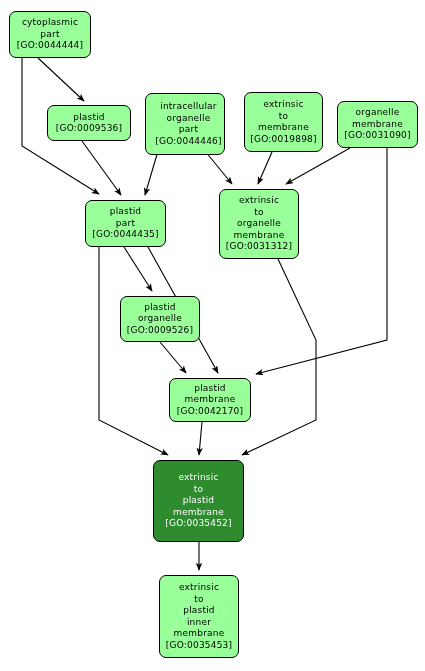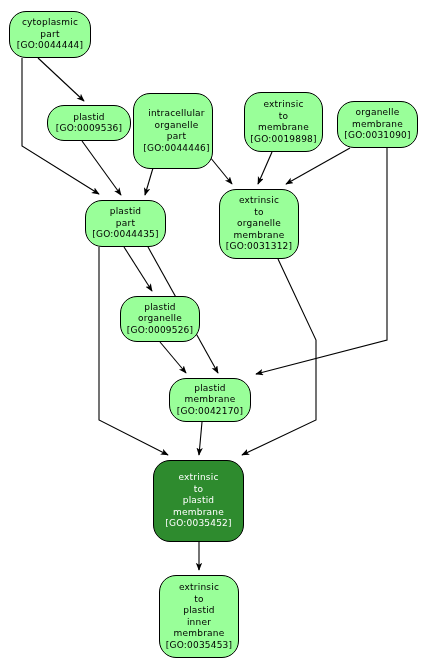--- a/index.html
+++ b/index.html
@@ -22,21 +22,21 @@
     left: 0;
     top: 0;
     width: 425px;
     height: 671px;
     pointer-events: none;
   }
   .go-node {
     position: absolute;
     box-sizing: border-box;
     border: 1px solid #000000;
-    border-radius: 17px;
+    border-radius: 7px;
     background: #99ff99;
     color: #000000;
     display: flex;
     flex-direction: column;
     align-items: center;
     justify-content: center;
     text-align: center;
     font-size: 9px;
     line-height: 11.5px;
     letter-spacing: 0.2px;
@@ -90,21 +90,21 @@
   <div id="nodes-group">
       <div class="go-node" style="left: 9px; top: 11px; width: 82px; height: 47px;">
         <span class="nd-line">cytoplasmic</span>
         <span class="nd-line">part</span>
         <span class="nd-id">[GO:0044444]</span>
       </div>
       <div class="go-node" style="left: 47px; top: 105px; width: 84px; height: 36px;">
         <span class="nd-line">plastid</span>
         <span class="nd-id">[GO:0009536]</span>
       </div>
-      <div class="go-node" style="left: 133px; top: 93px; width: 80px; height: 76px; padding-left: 8px;">
+      <div class="go-node" style="left: 145px; top: 93px; width: 80px; height: 62px; padding-left: 8px;">
         <span class="nd-line">intracellular</span>
         <span class="nd-line">organelle</span>
         <span class="nd-line">part</span>
         <span class="nd-id">[GO:0044446]</span>
       </div>
       <div class="go-node" style="left: 244px; top: 92px; width: 79px; height: 60px;">
         <span class="nd-line">extrinsic</span>
         <span class="nd-line">to</span>
         <span class="nd-line">membrane</span>
         <span class="nd-id">[GO:0019898]</span>

